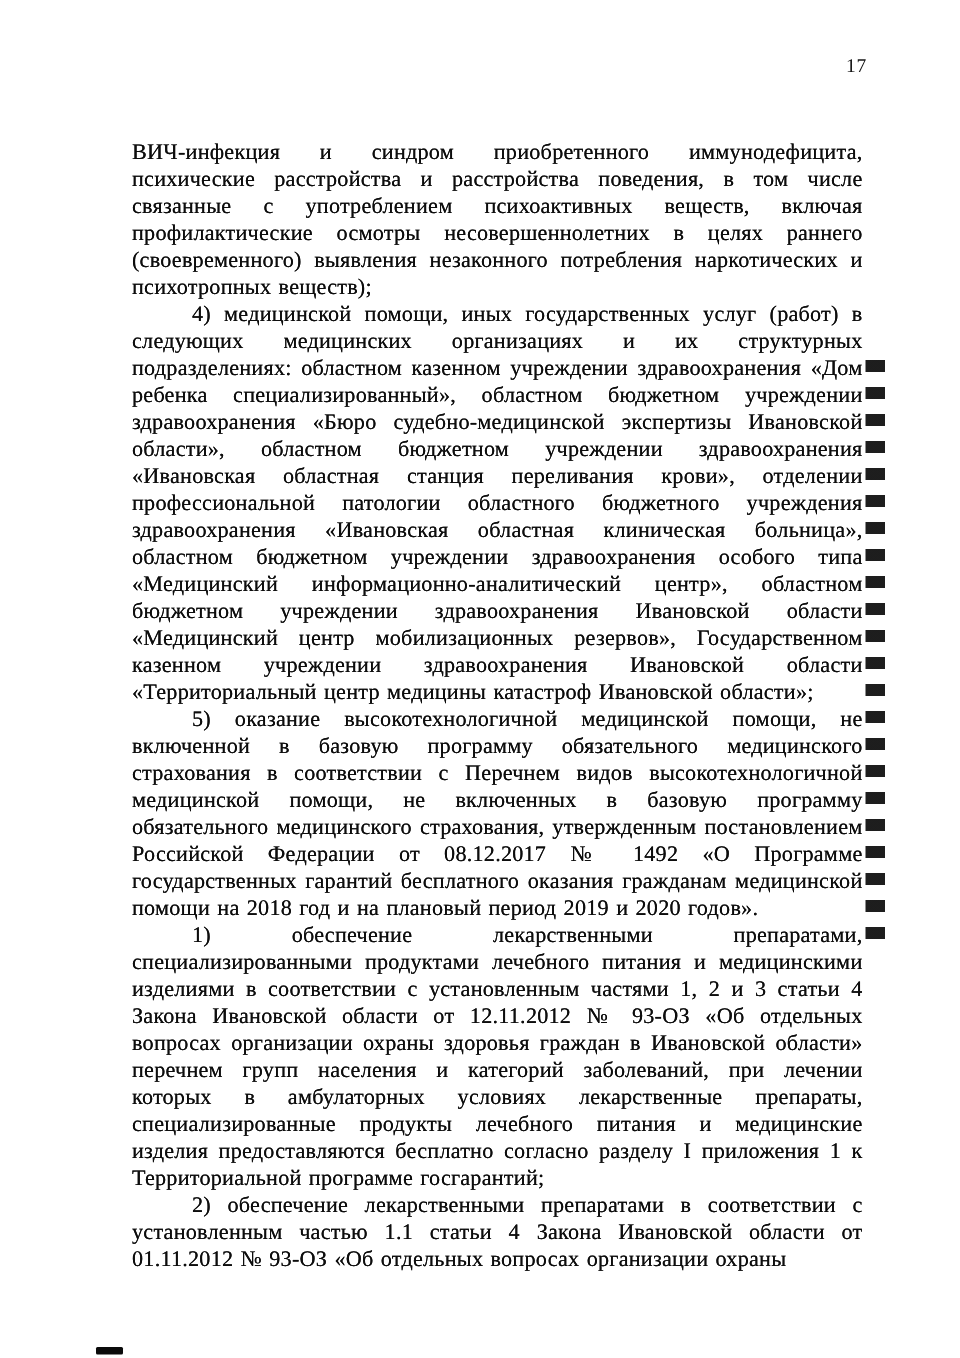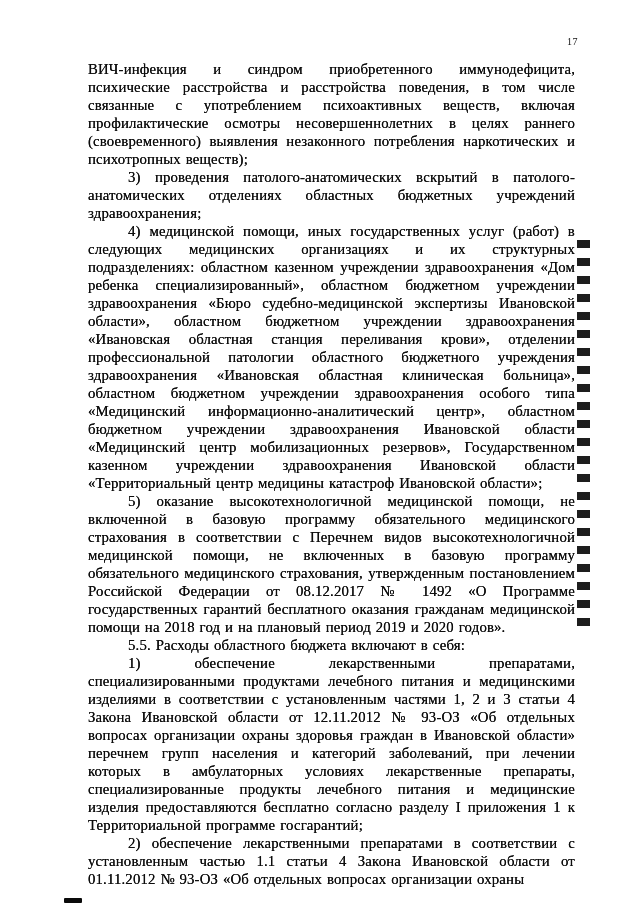--- a/index.html
+++ b/index.html
@@ -13,21 +13,21 @@
     height: 905px;
     background: #ffffff;
     overflow: hidden;
     font-family: "Liberation Serif", "DejaVu Serif", serif;
     color: #0d0d0d;
   }
   .page-number {
     position: absolute;
     top: 36px;
     right: 62px;
-    font-size: 10px;
+    font-size: 13px;
     letter-spacing: 0.5px;
     color: #111;
   }
   .content {
     position: absolute;
     top: 60px;
     left: 88px;
     width: 487px;
     text-align: justify;
     font-size: 14.8px;
@@ -37,20 +37,21 @@
     color: #0d0d0d;
     text-shadow: 0 0 0.35px #1a1a1a;
   }
   .content p {
     margin: 0;
     padding: 0;
     text-indent: 40px;
   }
   .content p.no-indent {
     text-indent: 0;
+    margin-top: 33px;
   }
   
   .scan-marks {
     position: absolute;
     left: 577px;
     top: 240px;
     width: 13px;
     height: 396px;
     background: repeating-linear-gradient(
       to bottom,
@@ -73,24 +74,22 @@
 </style>
 </head>
 <body>
 
 <div class="page">
 
   <div class="page-number">17</div>
 
   <div class="content">
     <p class="no-indent">ВИЧ-инфекция и синдром приобретенного иммунодефицита, психические расстройства и расстройства поведения, в том числе связанные с употреблением психоактивных веществ, включая профилактические осмотры несовершеннолетних в целях раннего (своевременного) выявления незаконного потребления наркотических и психотропных веществ);</p>
-    <p>3) проведения патолого-анатомических вскрытий в патолого-анатомических отделениях областных бюджетных учреждений здравоохранения;</p>
     <p>4) медицинской помощи, иных государственных услуг (работ) в следующих медицинских организациях и их структурных подразделениях: областном казенном учреждении здравоохранения «Дом ребенка специализированный», областном бюджетном учреждении здравоохранения «Бюро судебно-медицинской экспертизы Ивановской области», областном бюджетном учреждении здравоохранения «Ивановская областная станция переливания крови», отделении профессиональной патологии областного бюджетного учреждения здравоохранения «Ивановская областная клиническая больница», областном бюджетном учреждении здравоохранения особого типа «Медицинский информационно-аналитический центр», областном бюджетном учреждении здравоохранения Ивановской области «Медицинский центр мобилизационных резервов», Государственном казенном учреждении здравоохранения Ивановской области «Территориальный центр медицины катастроф Ивановской области»;</p>
     <p>5) оказание высокотехнологичной медицинской помощи, не включенной в базовую программу обязательного медицинского страхования в соответствии с Перечнем видов высокотехнологичной медицинской помощи, не включенных в базовую программу обязательного медицинского страхования, утвержденным постановлением Российской Федерации от 08.12.2017 № 1492 «О Программе государственных гарантий бесплатного оказания гражданам медицинской помощи на 2018 год и на плановый период 2019 и 2020 годов».</p>
-    <p>5.5. Расходы областного бюджета включают в себя:</p>
     <p>1) обеспечение лекарственными препаратами, специализированными продуктами лечебного питания и медицинскими изделиями в соответствии с установленным частями 1, 2 и 3 статьи 4 Закона Ивановской области от 12.11.2012 № 93-ОЗ «Об отдельных вопросах организации охраны здоровья граждан в Ивановской области» перечнем групп населения и категорий заболеваний, при лечении которых в амбулаторных условиях лекарственные препараты, специализированные продукты лечебного питания и медицинские изделия предоставляются бесплатно согласно разделу I приложения 1 к Территориальной программе госгарантий;</p>
     <p>2) обеспечение лекарственными препаратами в соответствии с установленным частью 1.1 статьи 4 Закона Ивановской области от 01.11.2012 № 93-ОЗ «Об отдельных вопросах организации охраны</p>
   </div>
 
   <div class="scan-marks"></div>
 
   <div class="scan-mark-bottom"></div>
 
 </div>
 

